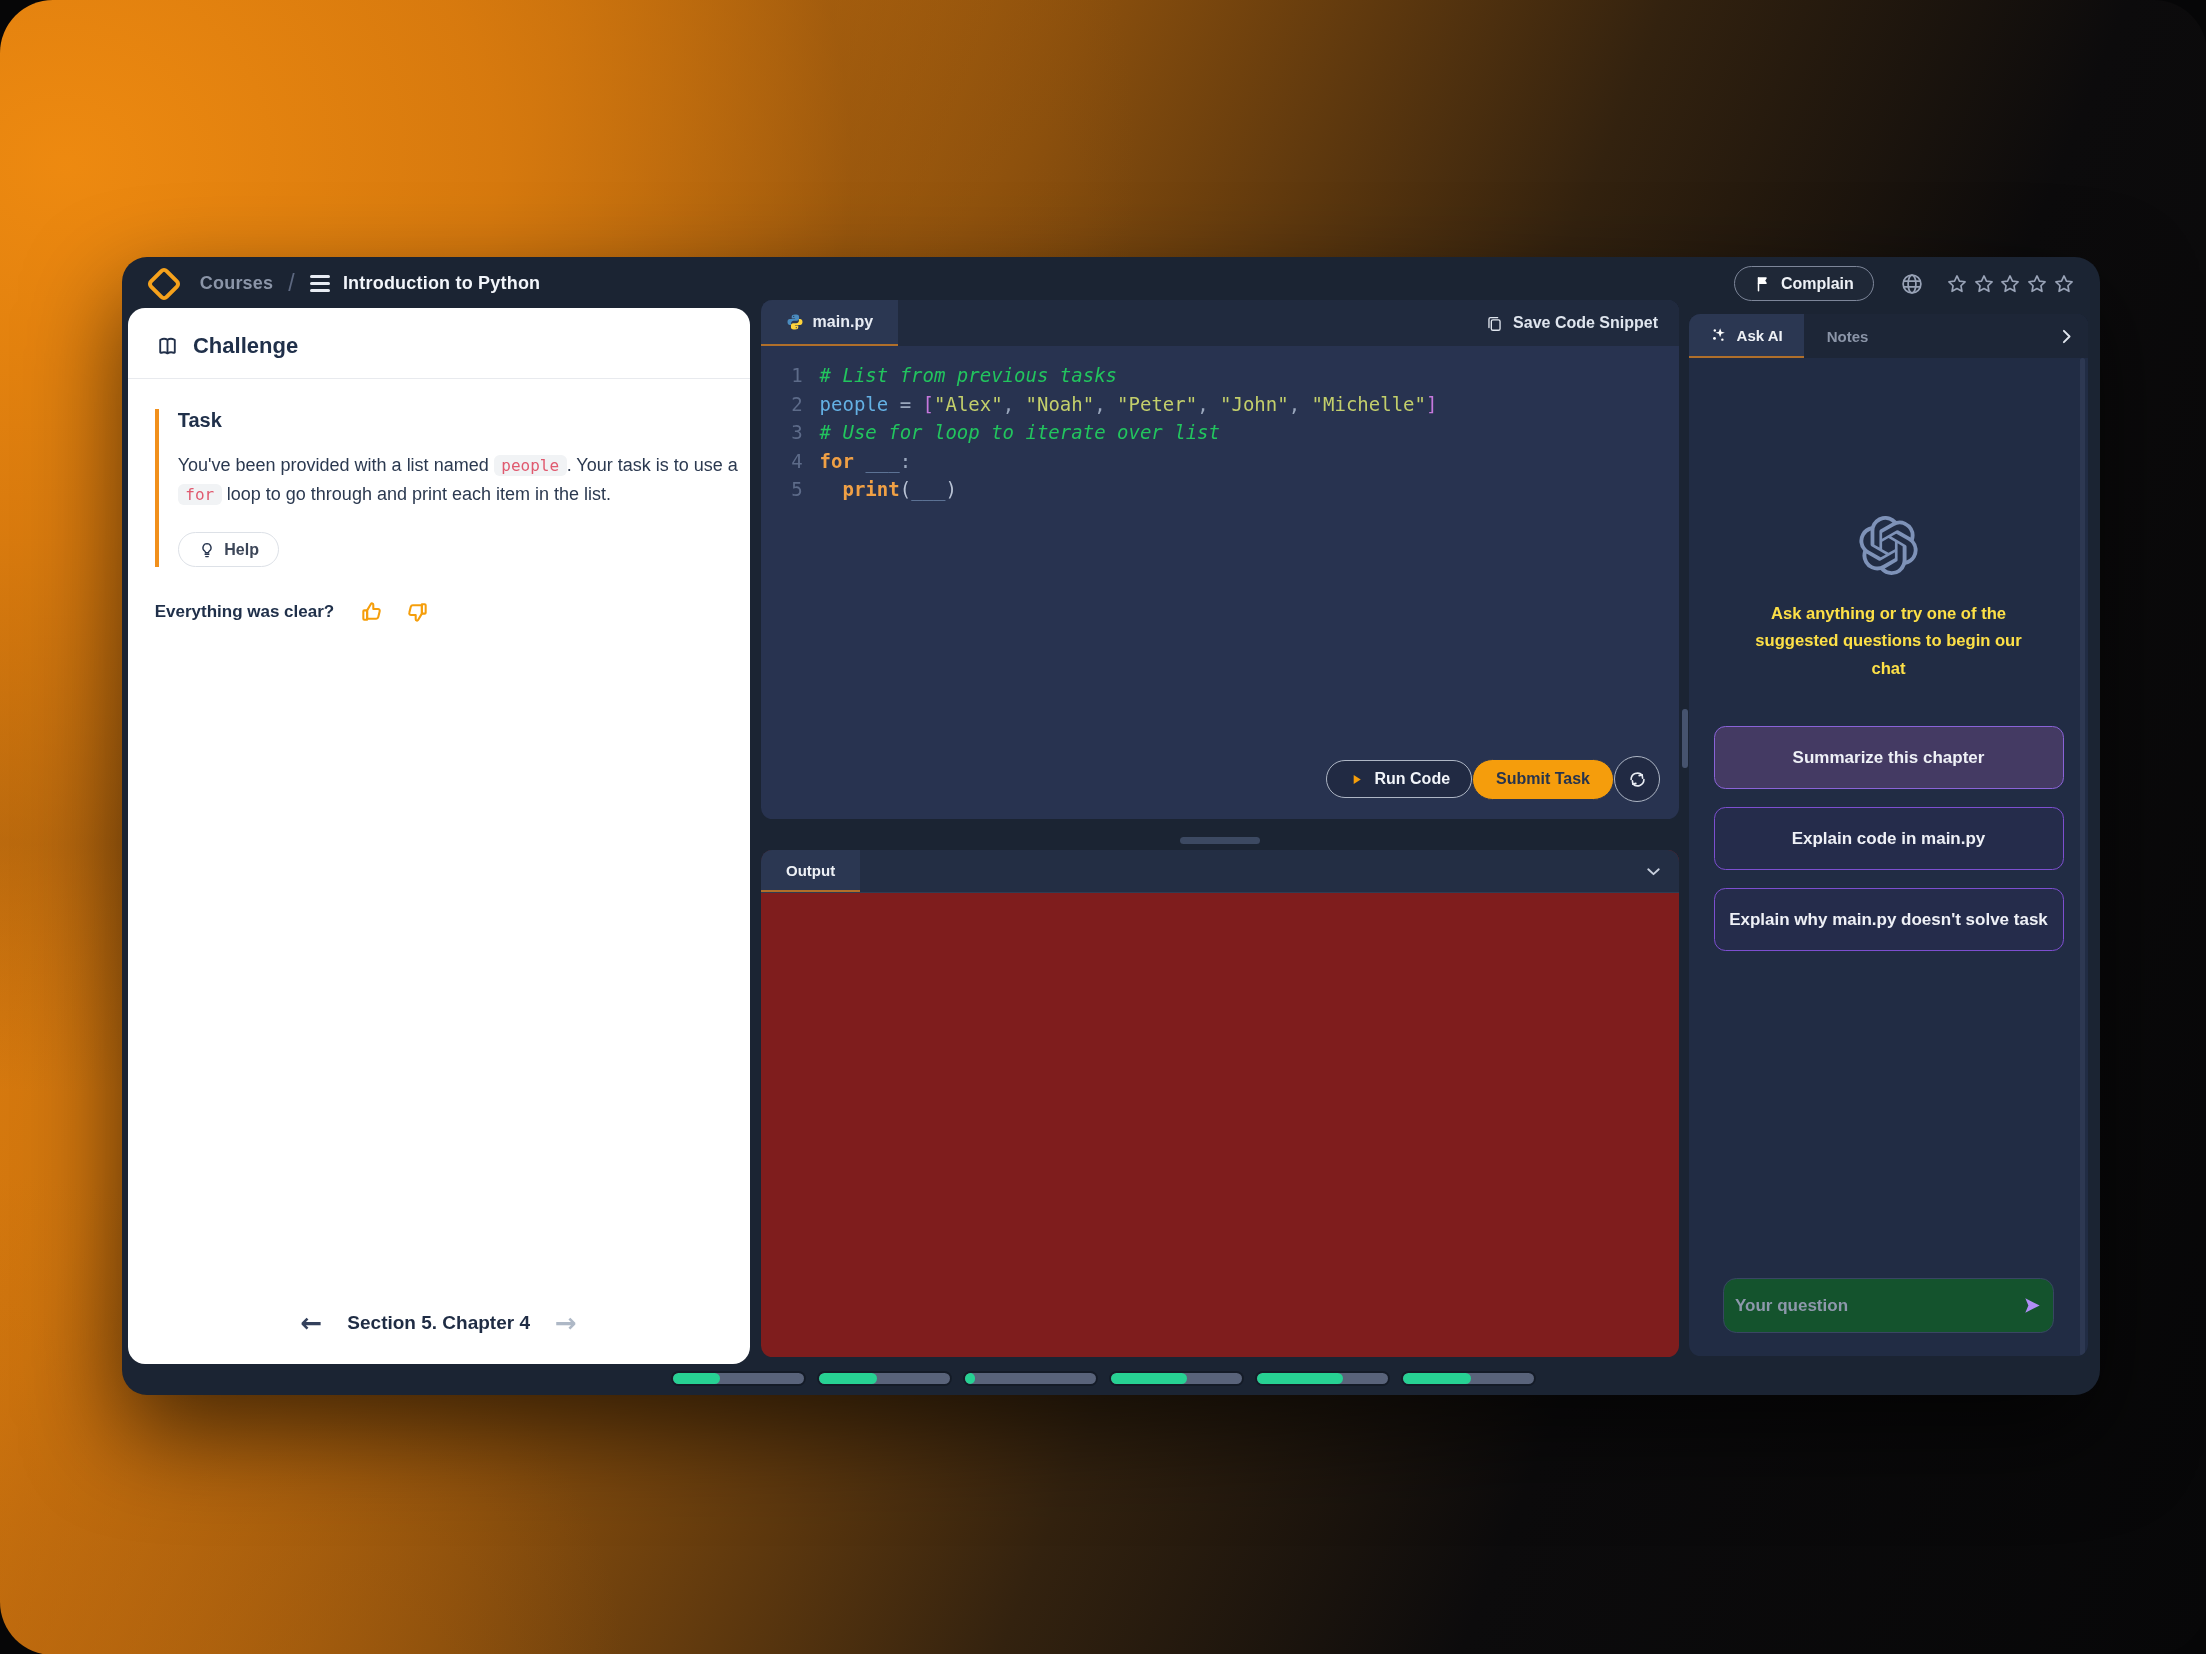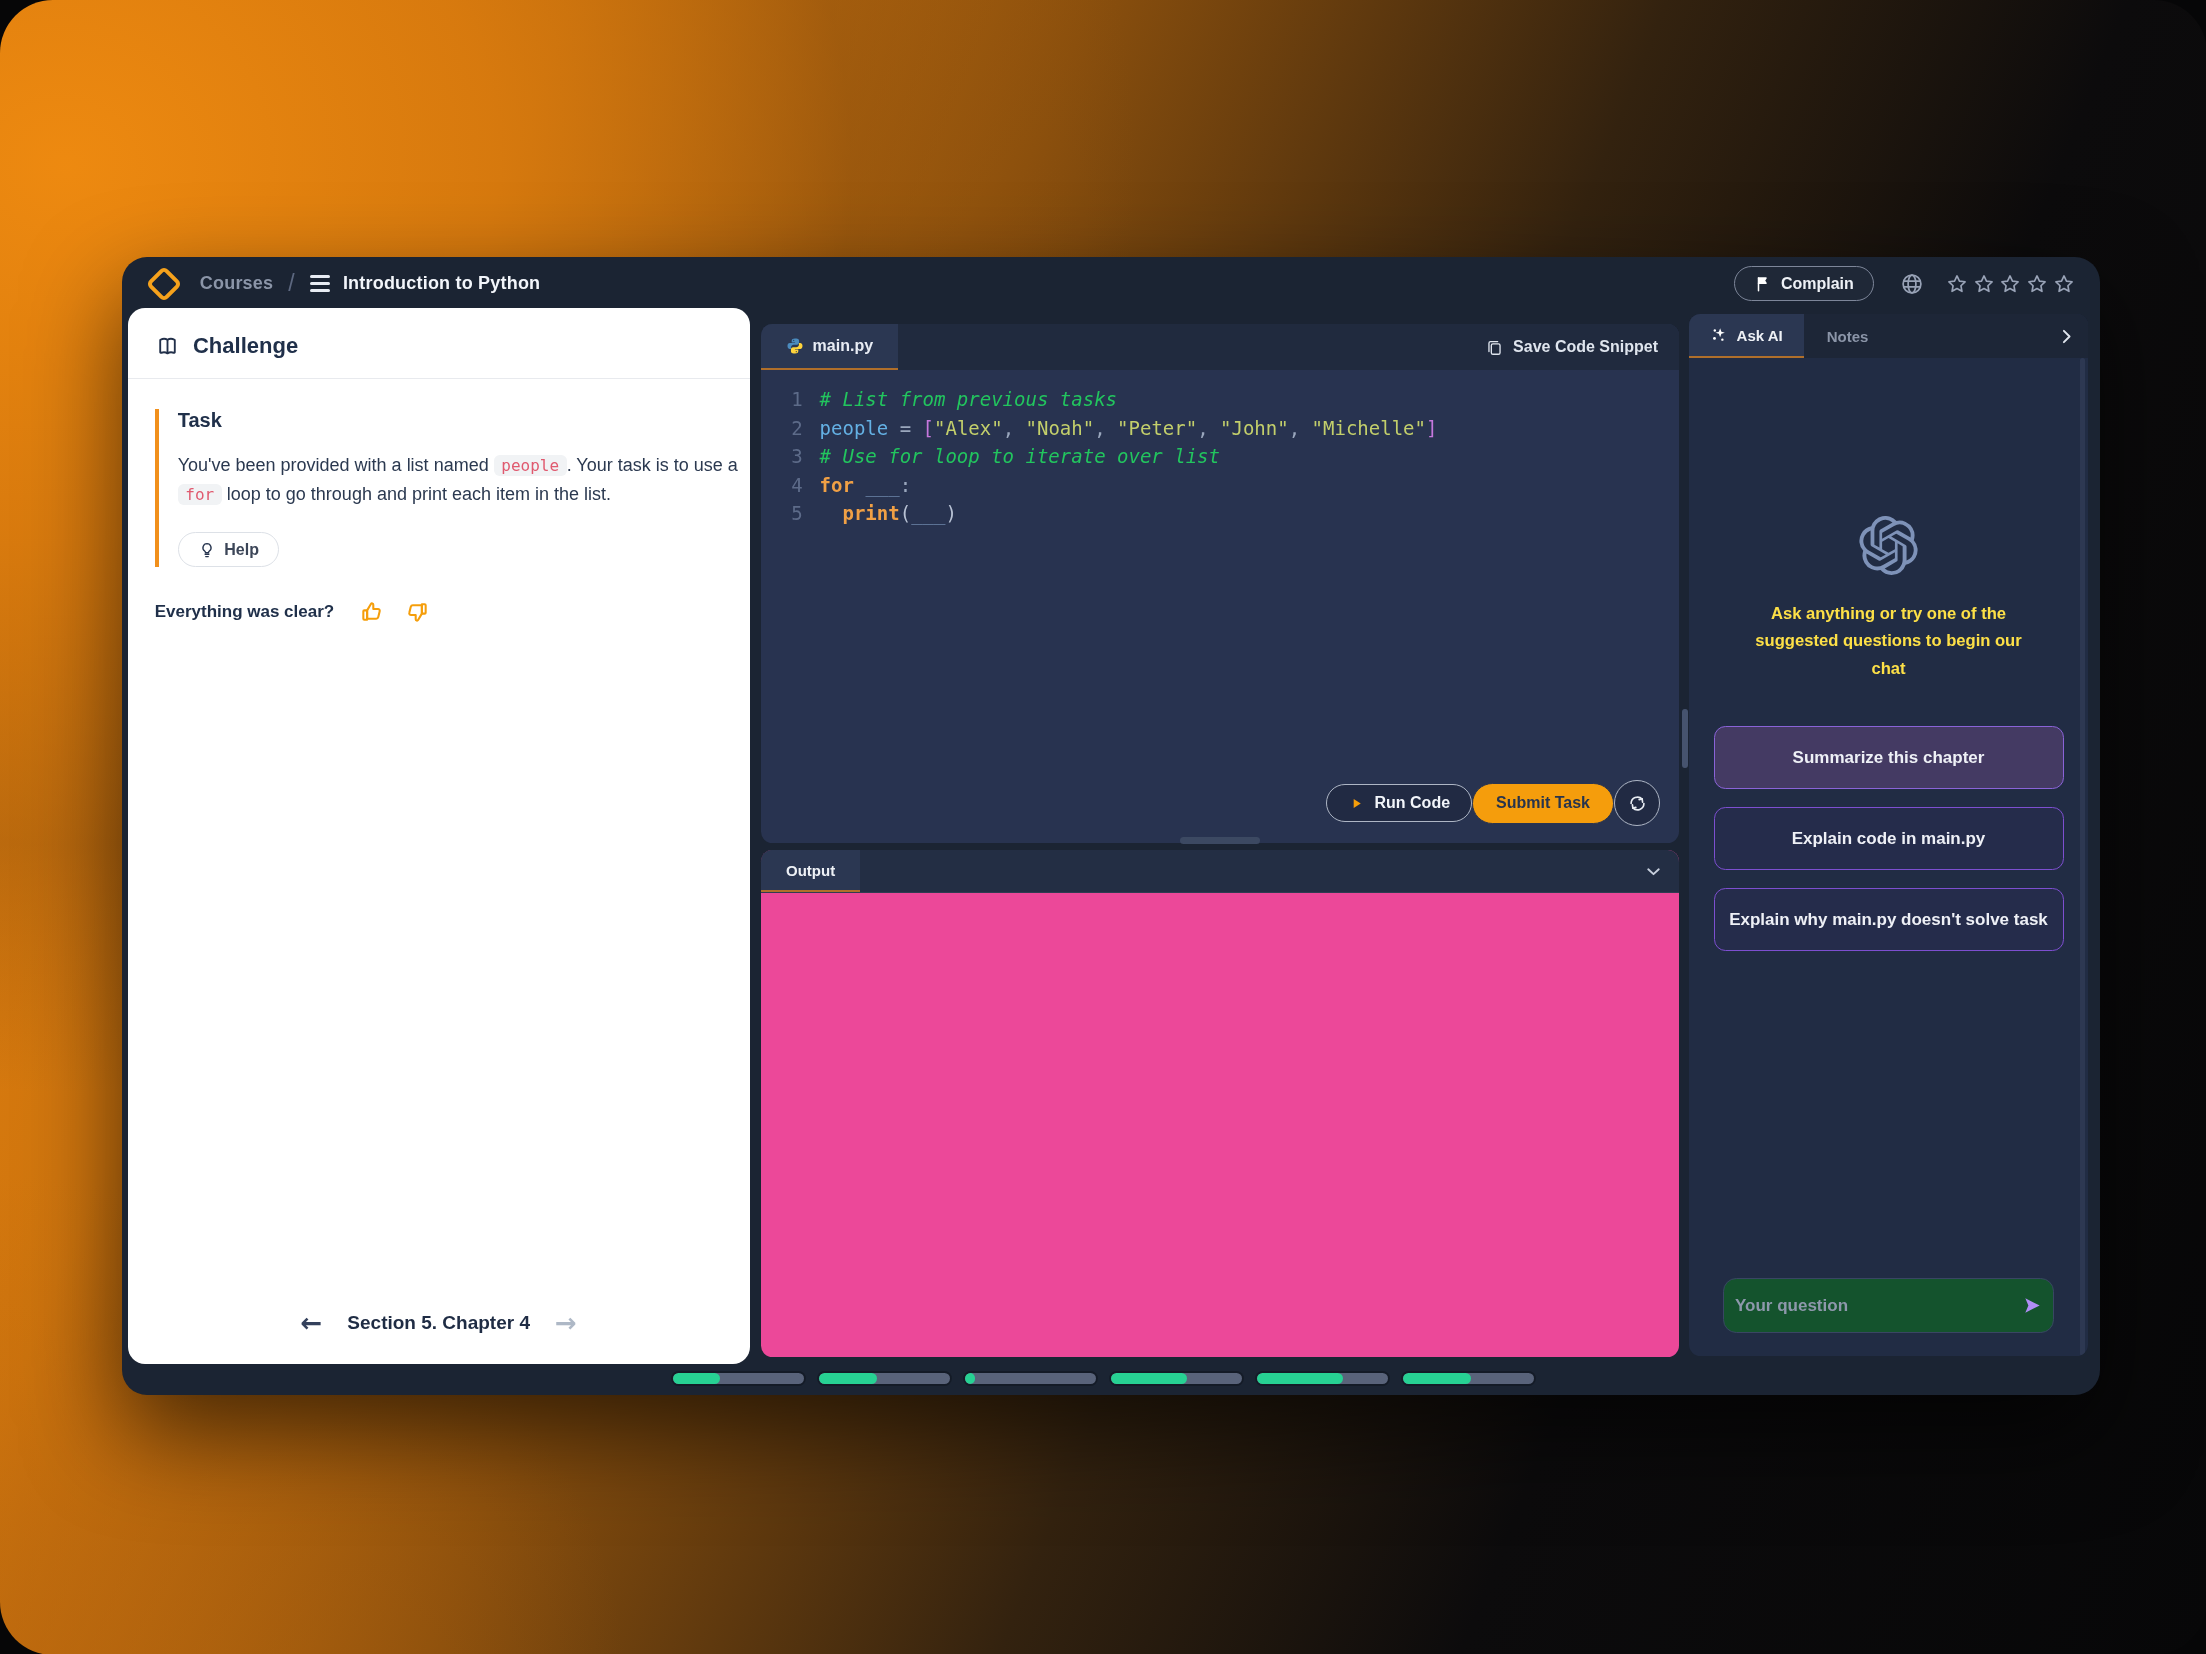--- a/index.html
+++ b/index.html
@@ -55,21 +55,21 @@
   .thumbs span{display:flex;cursor:pointer;}
   .thumb-down svg{transform:rotate(180deg);}
   .left-spacer{flex:1;}
   .section-nav{display:flex;align-items:center;justify-content:center;gap:25px;margin-bottom:28.5px;}
   .nav-arrow{font-family:"DejaVu Sans",sans-serif;font-size:26px;font-weight:bold;cursor:pointer;line-height:1;}
   .nav-prev{color:#34415c;}
   .nav-next{color:#aeb8c6;}
   .nav-label{font-size:19px;font-weight:800;color:#1f2c44;}
   
   .editor{
-    position:absolute;left:639px;top:67px;width:918px;height:519px;
+    position:absolute;left:639px;top:43px;width:918px;height:519px;
     background:#283350;border-radius:11.4px;display:flex;flex-direction:column;overflow:hidden;
   }
   .editor-tabbar{height:46px;background:#202a3e;display:flex;align-items:center;flex:none;}
   .tab-mainpy{height:100%;padding:0 25px;display:flex;align-items:center;gap:8.6px;background:#2b3752;border-bottom:2.9px solid #b06f2a;box-sizing:border-box;color:#e8ecf4;font-size:16px;font-weight:600;cursor:pointer;}
   .save-snippet{margin-left:auto;display:flex;align-items:center;gap:8.6px;padding-right:21px;color:#dfe5ee;font-size:16px;font-weight:600;cursor:pointer;}
   .code-area{flex:1;padding:15px 0 0;font-family:"DejaVu Sans Mono",monospace;font-size:19px;line-height:28.5px;position:relative;}
   .code-line{display:flex;white-space:pre;}
   .code-line .num{width:34px;text-align:right;margin:0 17px 0 7.6px;color:#5d6b89;flex:none;user-select:none;}
   .tk-comment{color:#22c55e;font-style:italic;}
   .tk-var{color:#64b1e4;}
@@ -83,21 +83,21 @@
   .editor-actions{position:absolute;right:19px;bottom:17px;display:flex;align-items:center;gap:0;}
   .run-btn{display:flex;align-items:center;gap:9.5px;border:1.9px solid #aeb6c5;border-radius:950px;padding:8.6px 21px;background:rgba(10,16,28,.25);color:#f2f5fa;font-size:16px;font-weight:700;cursor:pointer;}
   .submit-btn{border:1.9px solid #2a3550;border-radius:950px;padding:10.5px 23px;background:#f59d0c;color:#27344d;font-size:16px;font-weight:800;cursor:pointer;}
   .refresh-btn{width:44px;height:44px;border:1.9px solid #aeb6c5;border-radius:50%;background:rgba(10,16,28,.25);display:flex;align-items:center;justify-content:center;cursor:pointer;}
   
   .drag-handle{position:absolute;left:1058px;top:580px;width:80px;height:6.7px;border-radius:3.8px;background:#3c4962;cursor:row-resize;}
   .mini-scrollbar{position:absolute;left:1560px;top:452px;width:5.7px;height:59px;border-radius:2.9px;background:#46536e;cursor:pointer;}
   
   .output{
     position:absolute;left:639px;top:593px;width:918px;height:507px;
-    background:#ec4899;border-radius:11.4px;display:flex;flex-direction:column;overflow:hidden;
+    background:#7f1d1d;border-radius:11.4px;display:flex;flex-direction:column;overflow:hidden;
   }
   .output-bar{height:42px;background:#232e44;border-bottom:1px solid #303c52;display:flex;align-items:center;flex:none;}
   .tab-output{height:100%;padding:0 25px;display:flex;align-items:center;background:#2b3752;border-bottom:2.9px solid #b06f2a;box-sizing:border-box;color:#eef1f6;font-size:15px;font-weight:600;cursor:pointer;}
   .output-collapse{margin-left:auto;padding-right:15px;display:flex;cursor:pointer;}
   
   .askai{
     position:absolute;left:1567px;top:57px;width:399px;height:1042px;
     background:#212c44;border-radius:11.4px;display:flex;flex-direction:column;overflow:hidden;
   }
   .askai-tabbar{height:44px;background:#1d2637;display:flex;align-items:center;flex:none;}

